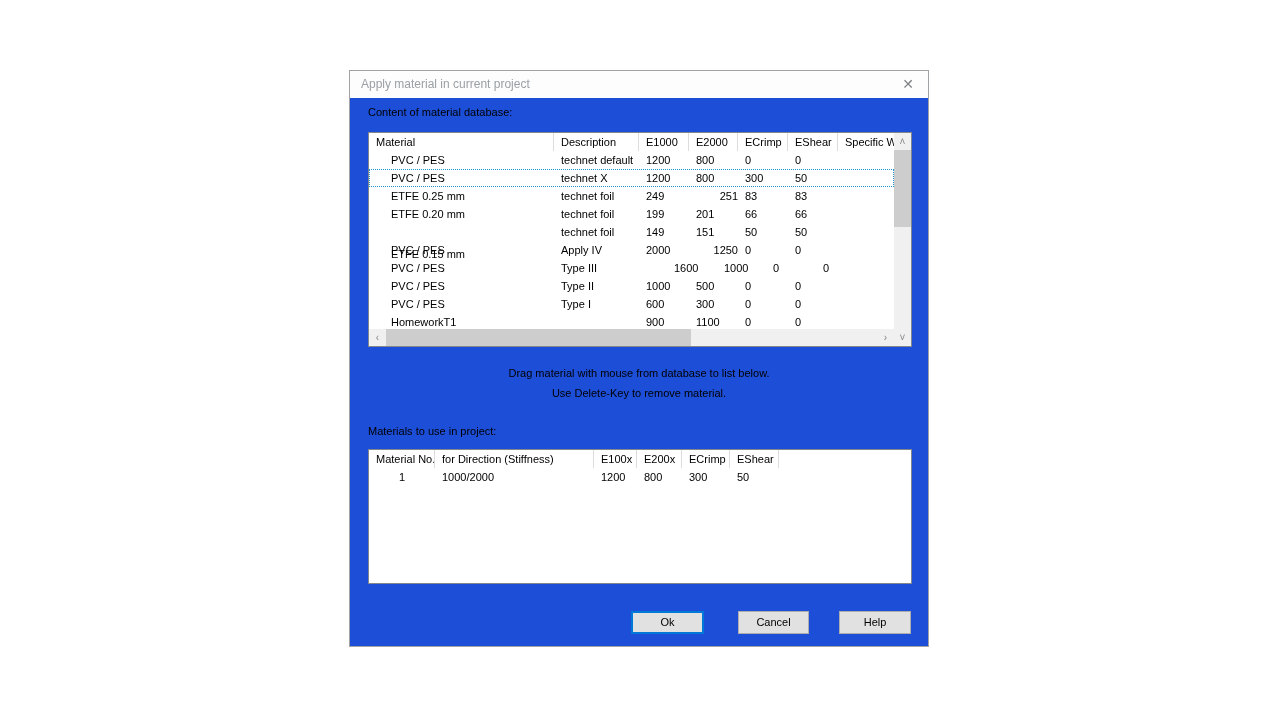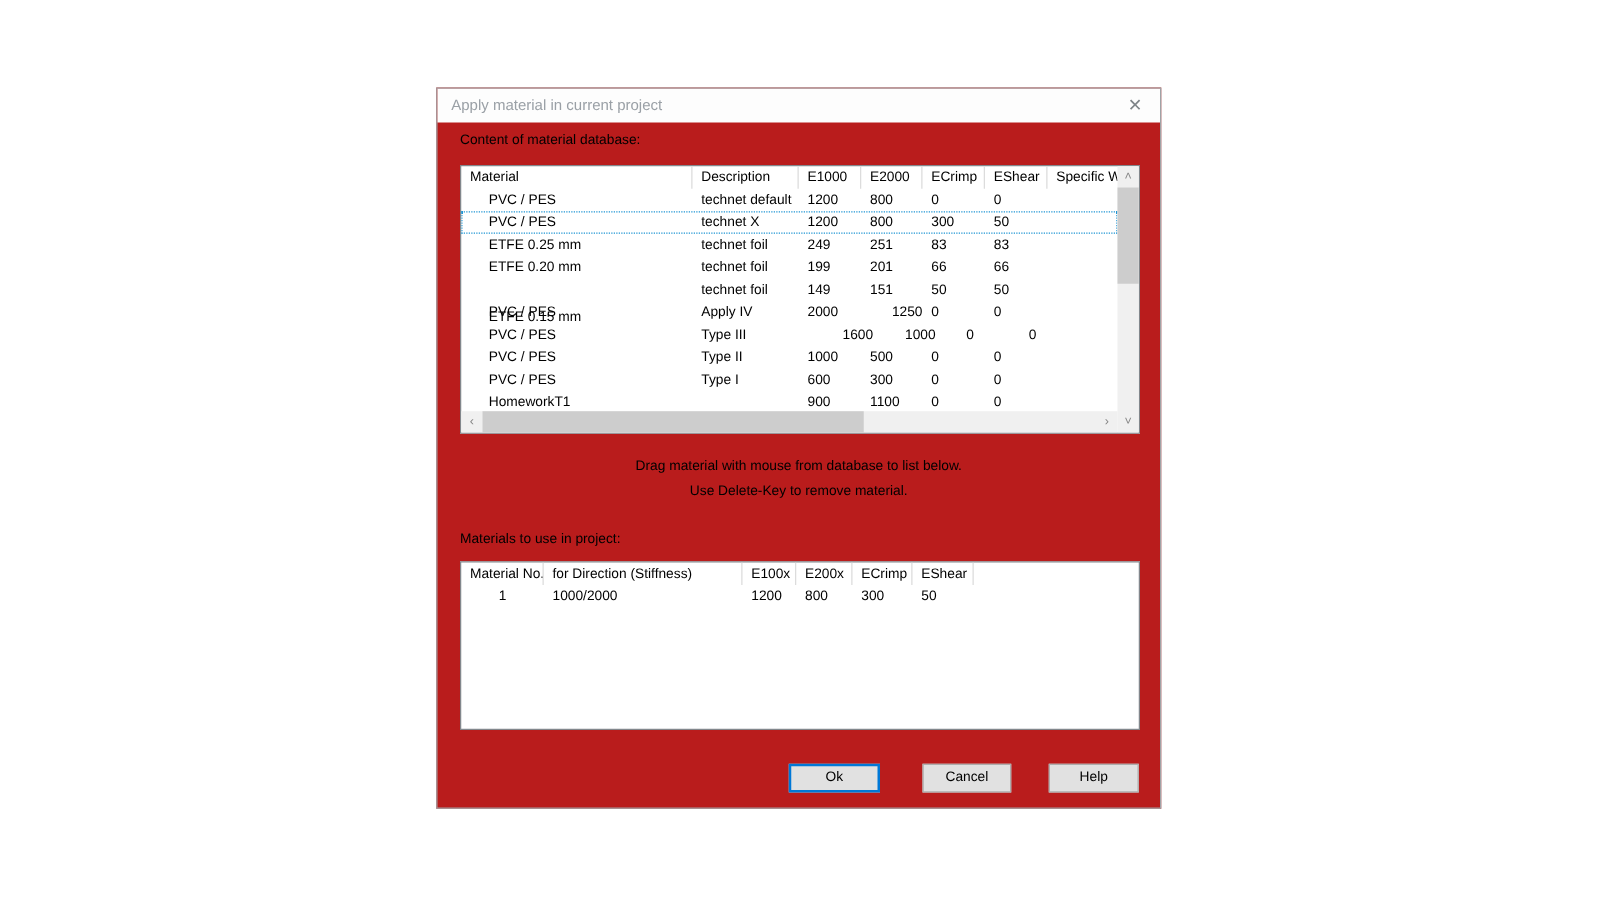--- a/index.html
+++ b/index.html
@@ -1,20 +1,20 @@
 <!DOCTYPE html>
 <html><head>
 <meta charset="utf-8">
 <style>
   * { margin:0; padding:0; box-sizing:border-box; }
   html,body { width:1280px; height:720px; background:#ffffff; overflow:hidden;
               font-family:"Liberation Sans", sans-serif; }
 
   .dialog { position:absolute; left:349px; top:70px; width:580px; height:577px;
-            background:#b91c1c; border:1px solid #9fa3a6; }
+            background:#1d4ed8; border:1px solid #9fa3a6; }
 
   .titlebar { position:absolute; left:0; top:0; right:0; height:27px; background:#fdfdfd; }
   .titlebar .title { position:absolute; left:11px; top:6px; font-size:12px; color:#9aa0a6; }
   .titlebar .close { position:absolute; right:11px; top:5px; font-size:14px; color:#7e8488;
                      width:18px; text-align:center; cursor:default; }
 
   .lbl { position:absolute; font-size:11px; color:#000; }
   .lbl-db   { left:18px; top:35px; }
   .lbl-proj { left:18px; top:354px; }
 
@@ -95,21 +95,21 @@
           <div class="cell" style="width: 50px;">1200</div>
           <div class="cell" style="width: 49px;">800</div>
           <div class="cell" style="width: 50px;">300</div>
           <div class="cell" style="width: 50px;">50</div>
           <div class="cell" style="width: 90px;"></div>
         </div>
         <div class="lrow">
           <div class="cell" style="width: 185px;">ETFE 0.25 mm</div>
           <div class="cell" style="width: 85px;">technet foil</div>
           <div class="cell" style="width: 50px;">249</div>
-          <div class="cell" style="width: 49px;">251</div>
+          <div class="cell" style="width: 49px; text-align: right;">251</div>
           <div class="cell" style="width: 50px;">83</div>
           <div class="cell" style="width: 50px;">83</div>
           <div class="cell" style="width: 90px;"></div>
         </div>
         <div class="lrow">
           <div class="cell" style="width: 185px;">ETFE 0.20 mm</div>
           <div class="cell" style="width: 85px;">technet foil</div>
           <div class="cell" style="width: 50px;">199</div>
           <div class="cell" style="width: 49px;">201</div>
           <div class="cell" style="width: 50px;">66</div>

